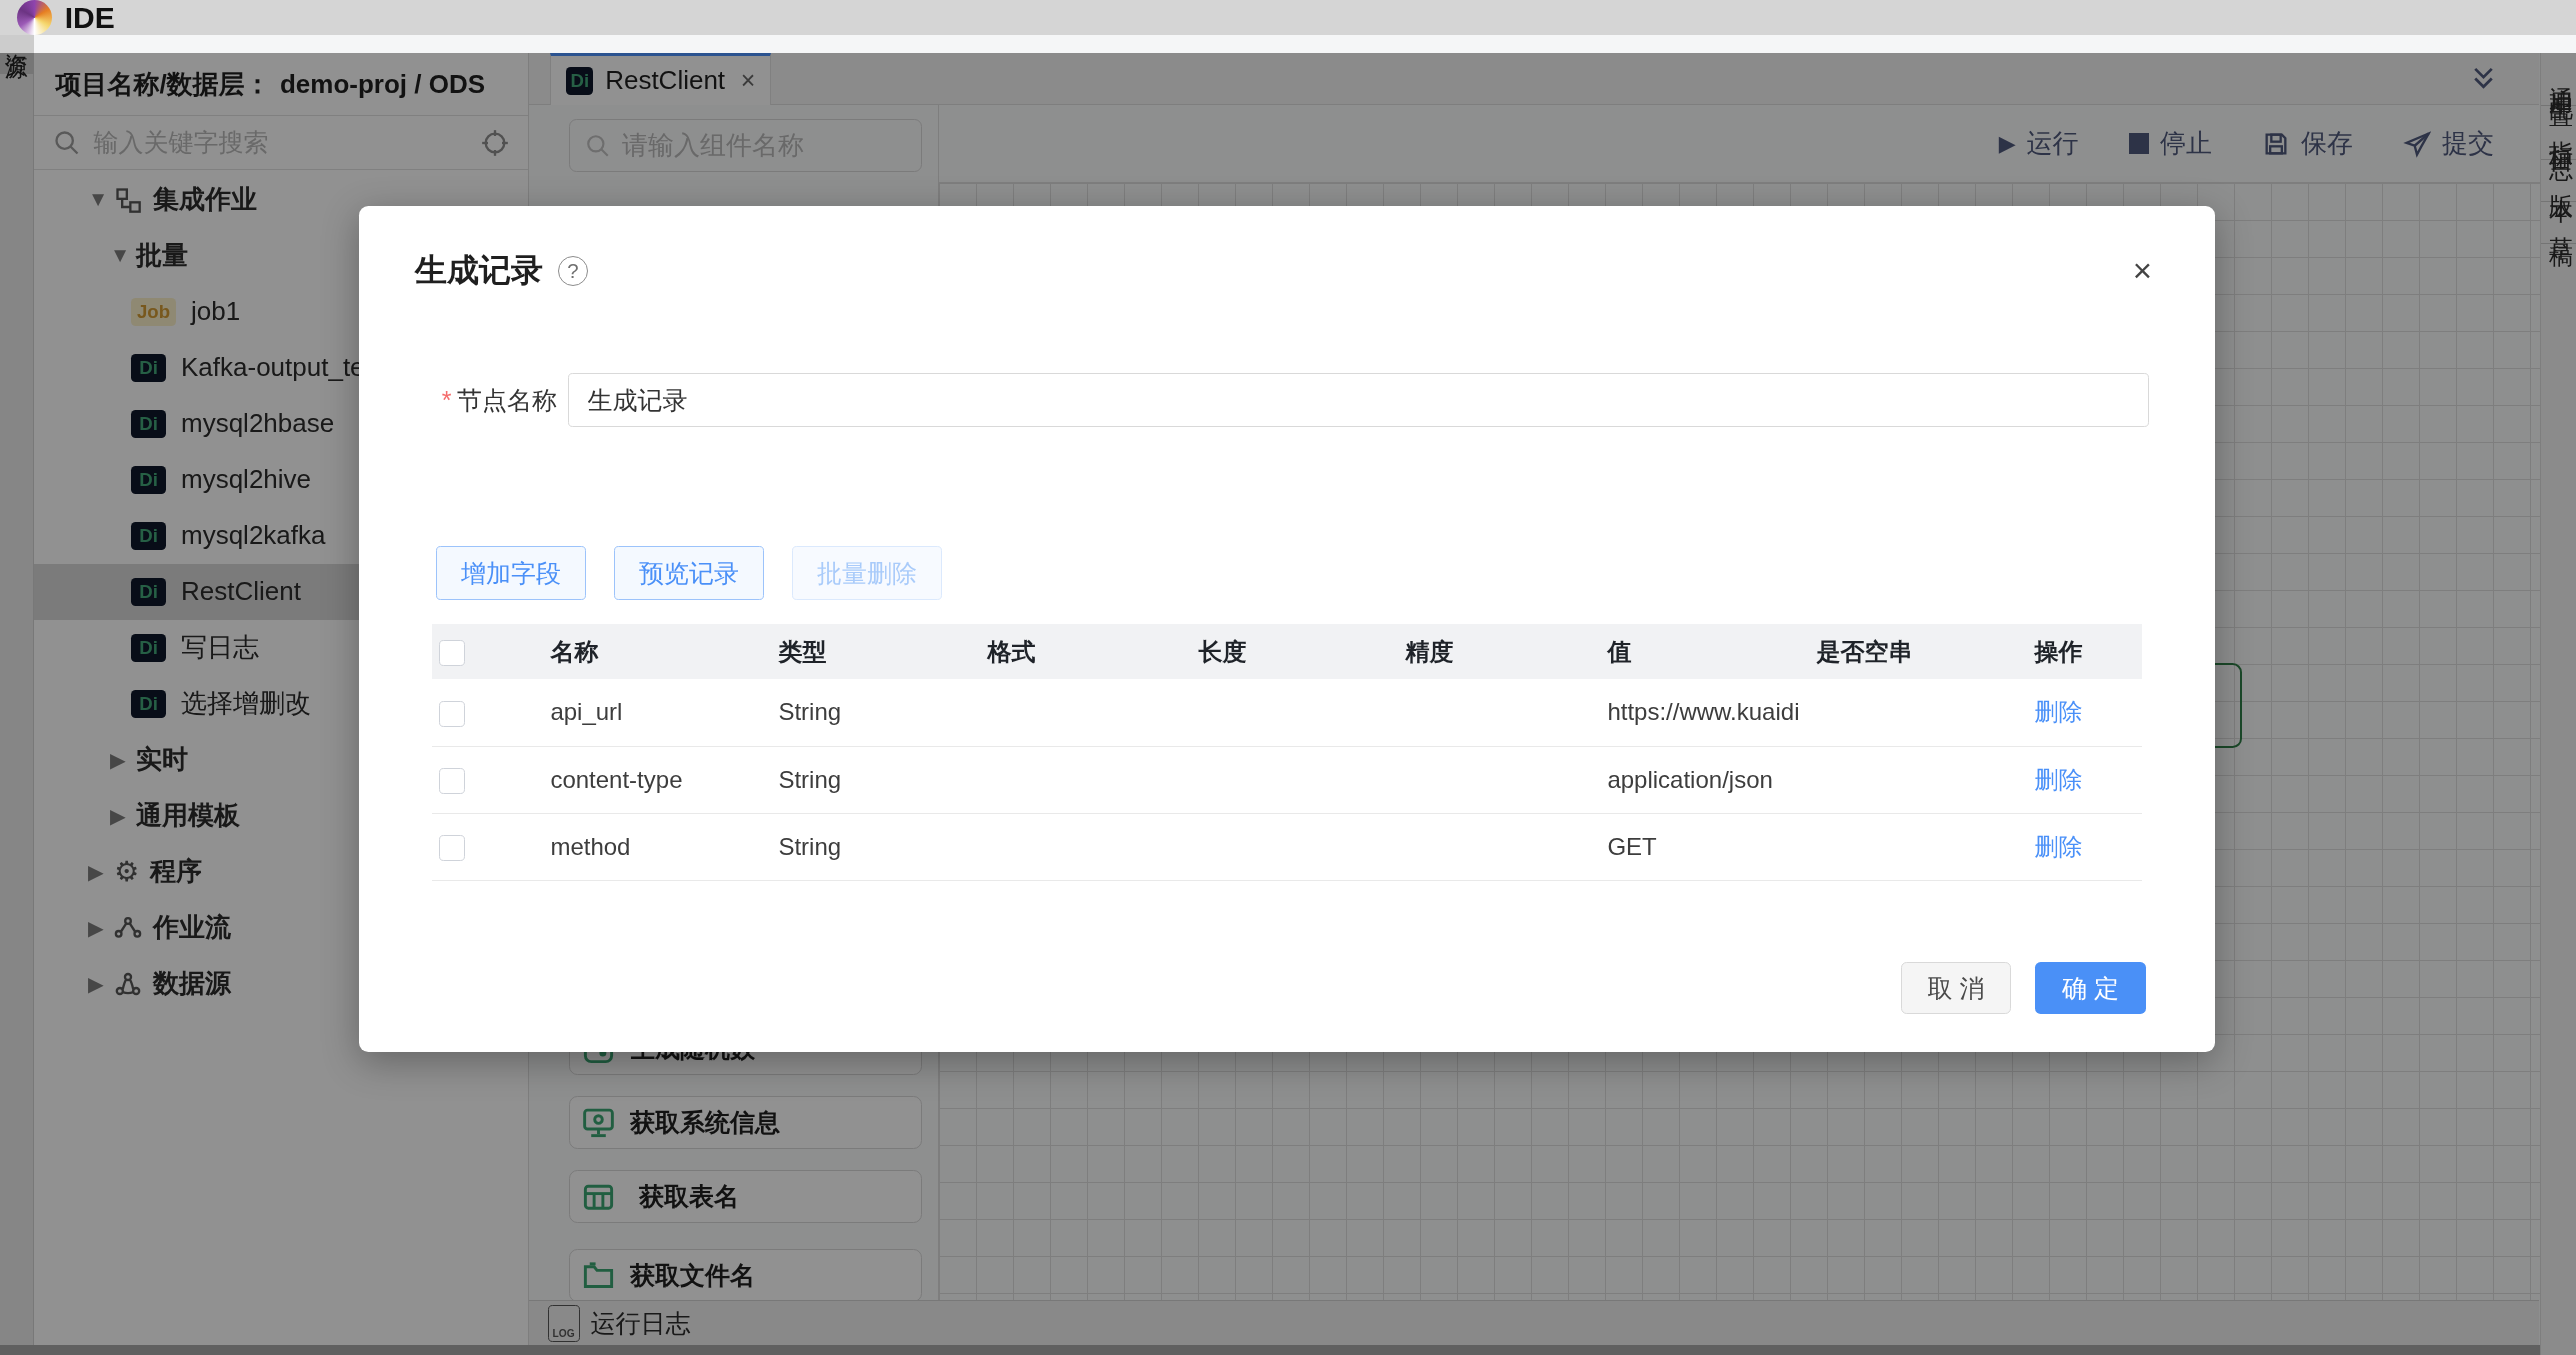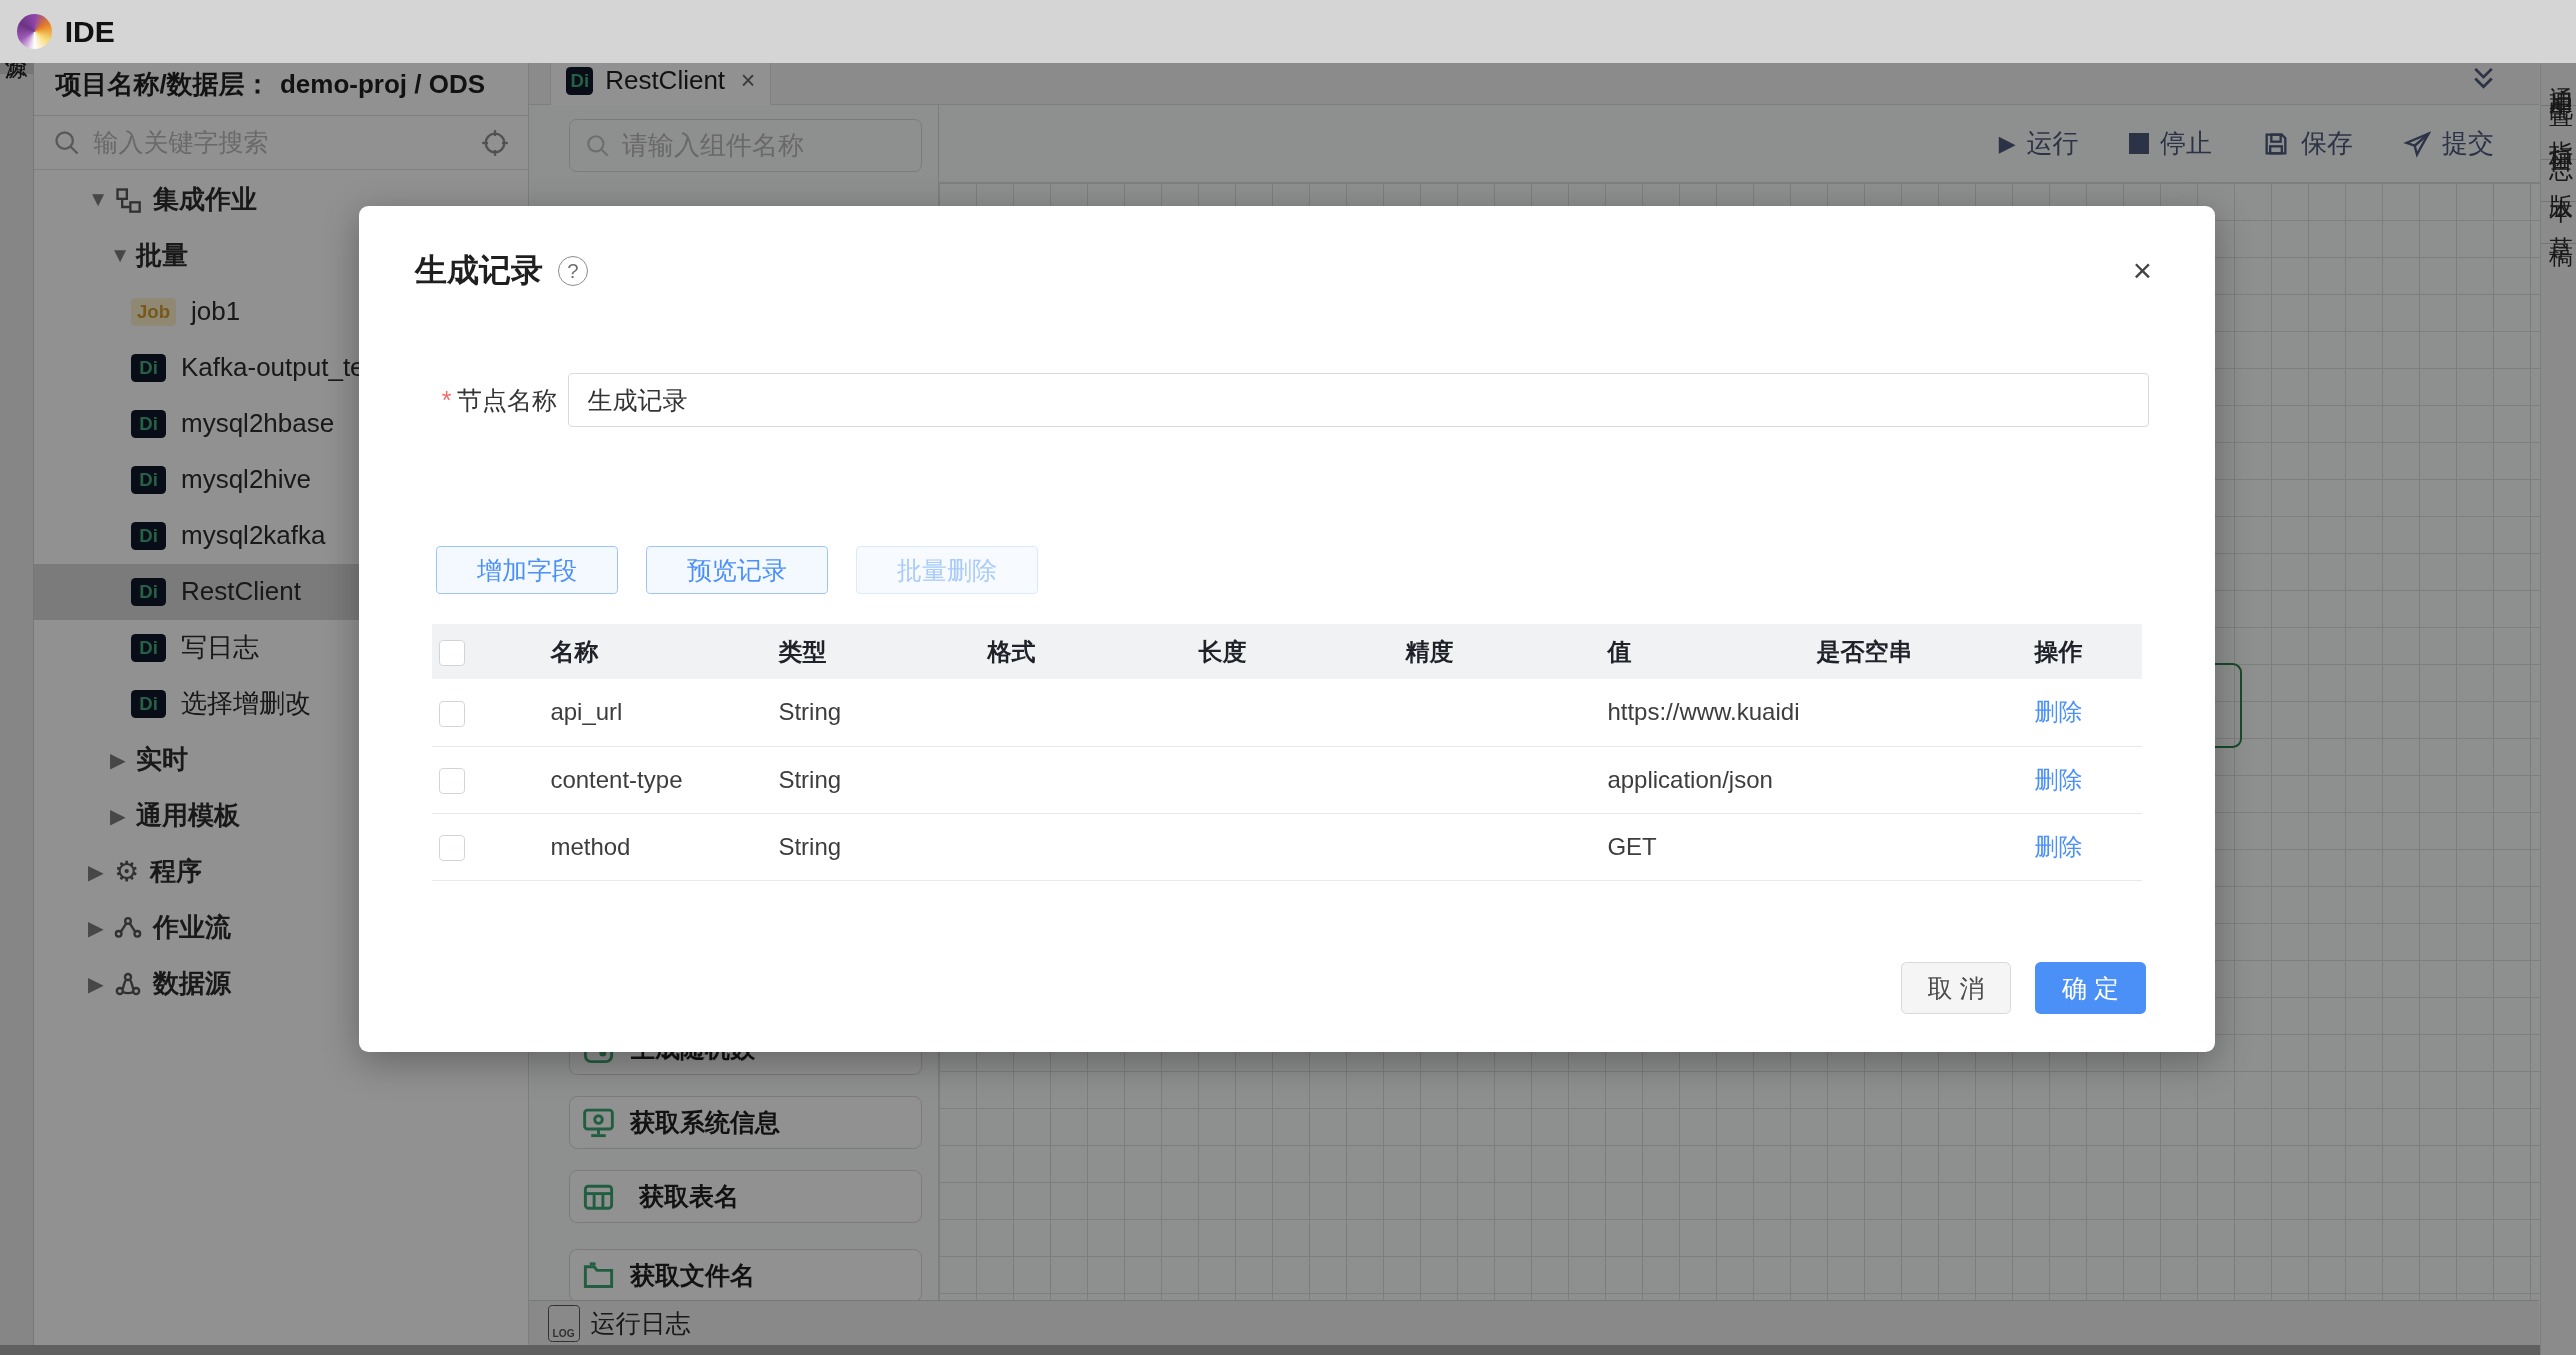--- a/index.html
+++ b/index.html
@@ -1,21 +1,21 @@
 <!DOCTYPE html>
 <html style="font-size:15px"><head>
 <meta charset="utf-8">
 <style>
   * { margin:0; padding:0; box-sizing:border-box; }
   html,body { width:2576px; height:1356px; overflow:hidden; }
   body { font-family:"Liberation Sans","DejaVu Sans",sans-serif; color:#333; background:#f5f6f7; position:relative; }
   .abs { position:absolute; }
 
   
-  #topbar { left:0; top:0; width:2576px; height:63px; background:#d5d5d5; z-index:60; display:flex; align-items:center; padding-left:16.7px; }
+  #topbar { left:0; top:0; width:2576px; height:35px; background:#d5d5d5; z-index:60; display:flex; align-items:center; padding-left:16.7px; }
   #logo { width:35px; height:35px; border-radius:50%;
     background:conic-gradient(#8e44ad,#e67e22,#f5d76e,#fff,#9b59b6,#6c3483,#8e44ad); margin-right:13px; }
   #app-title { font-size:30px; font-weight:bold; color:#111; }
 
   
   #overlay { left:0; top:53px; width:2576px; height:1303px; background:rgba(0,0,0,0.42); z-index:50; }
 
   
   #left-rail { left:0; top:53px; width:34px; height:1303px; background:#e7e7e7; border-right:0.9px solid #cfcfcf; }
   #rail-tab { left:0; top:2.8px; width:34px; height:71px; background:#cccccc; display:flex; align-items:center; justify-content:center;
@@ -86,21 +86,21 @@
   #modal-title { font-size:32px; font-weight:bold; color:#1f1f1f; }
   .help-circ { width:30px; height:30px; border:1.9px solid #8c8c8c; border-radius:50%; color:#6f6f6f; font-size:20.4px;
     display:flex; align-items:center; justify-content:center; }
   #modal-close { position:absolute; right:63px; top:48px; font-size:33px; color:#444; line-height:1; }
   .frow { position:absolute; left:0; width:100%; display:flex; align-items:center; }
   .frow .flabel { width:198px; text-align:right; font-size:25px; color:#333; }
   .req { color:#f56c6c; margin-right:5.6px; }
   .finput { margin-left:11px; width:1581px; height:54px; border:0.9px solid #d9d9d9; border-radius:4.6px; font-size:25px; color:#333;
     padding-left:18.6px; background:#fff; font-family:inherit; }
   #btn-row { position:absolute; left:77px; top:340px; display:flex; gap:28px; }
-  .mbtn { height:48px; padding:0 40px; border-radius:4.6px; font-size:25px; display:flex; align-items:center; }
+  .mbtn { height:54px; padding:0 24px; border-radius:4.6px; font-size:25px; display:flex; align-items:center; }
   .mbtn.blue { background:#f4f9ff; border:0.9px solid #9cc3fb; color:#4a90f8; }
   .mbtn.disabled { background:#f7faff; border:0.9px solid #dbe9fd; color:#a9cbfa; }
   #mtable { position:absolute; left:73px; top:418px; width:1709px; border-collapse:collapse; table-layout:fixed; }
   #mtable th { background:#f1f2f4; font-size:24px; font-weight:bold; color:#1f2329; text-align:left; height:55px; padding:0 7.4px; }
   #mtable td { font-size:24px; color:#3d3d3d; height:67px; border-bottom:0.9px solid #e9e9e9; padding:0 7.4px; }
   .cb { width:26px; height:26px; border:1.9px solid #cfd3da; border-radius:4.6px; background:#fff; display:inline-block; vertical-align:middle; }
   .del-link { color:#4a90f8; }
   #modal-footer { position:absolute; right:69px; top:756px; display:flex; gap:24px; }
   .fbtn { height:52px; border-radius:5.6px; font-size:25px; display:flex; align-items:center; justify-content:center; }
   .fbtn.cancel { width:110px; background:#f5f5f5; border:0.9px solid #d9d9d9; color:#4a4a4a; }

